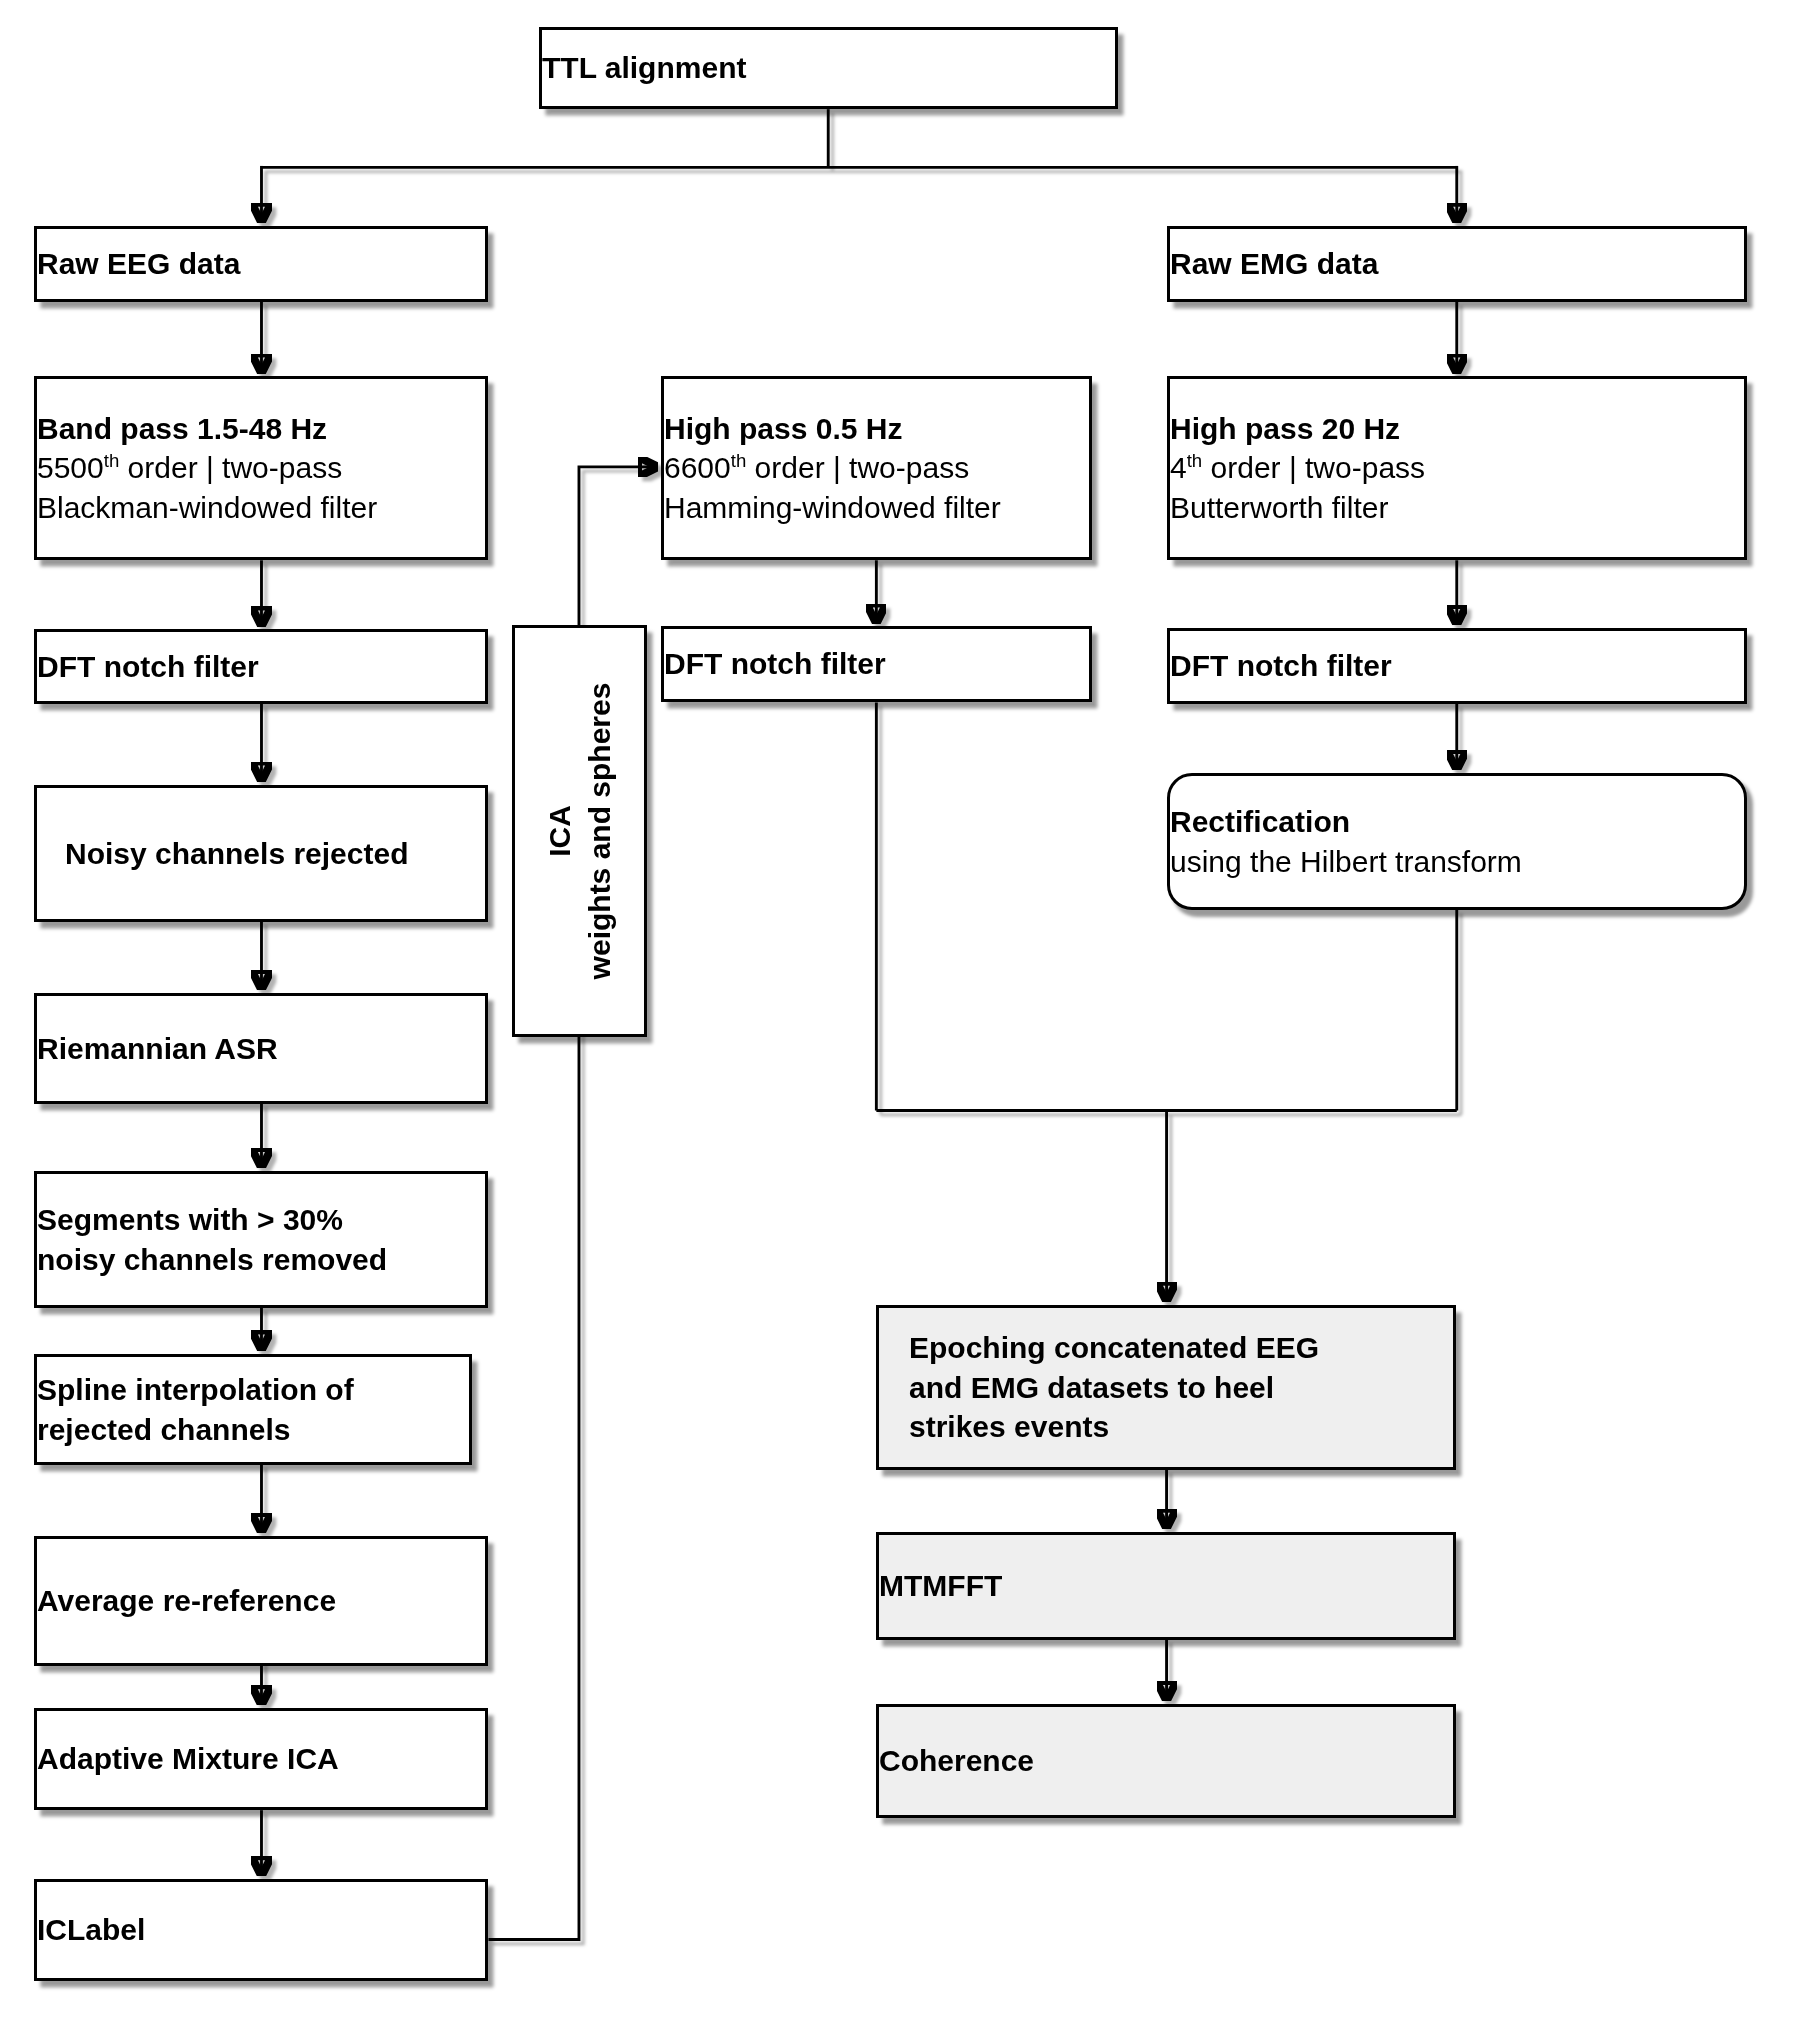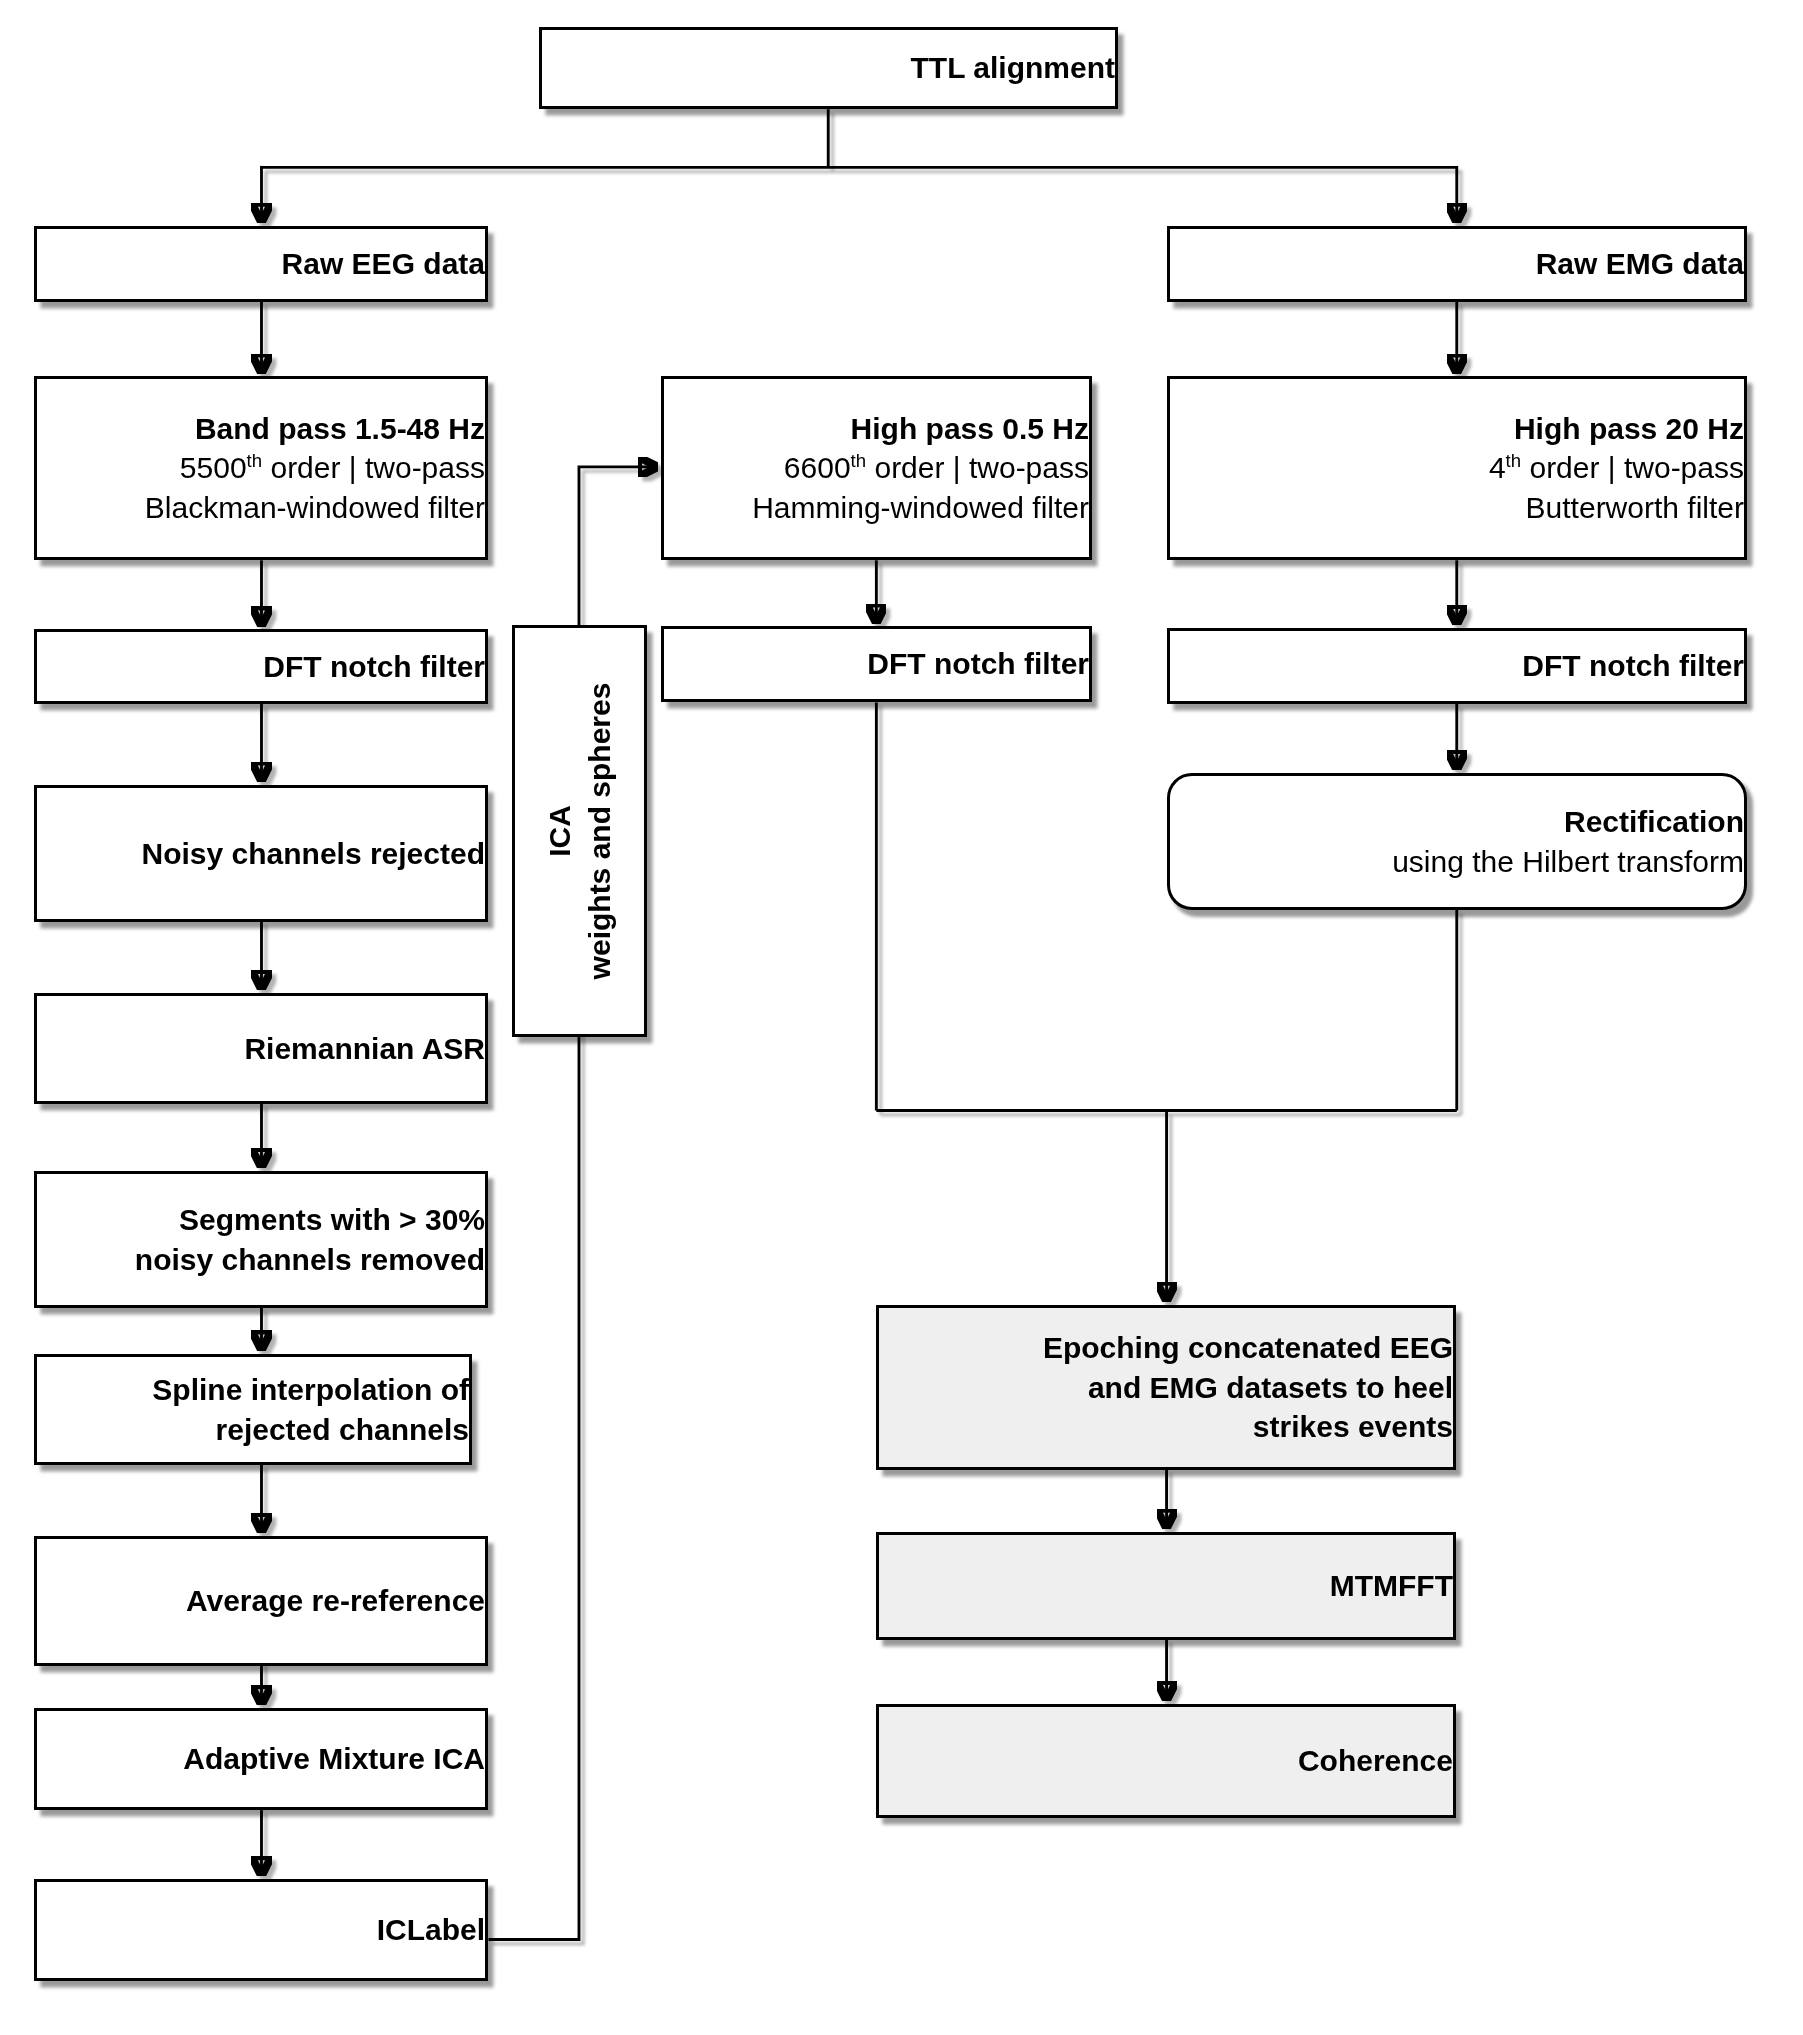--- a/index.html
+++ b/index.html
@@ -12,21 +12,21 @@
   body{width:1803px;height:2035px;overflow:hidden;font-family:"Liberation Sans",sans-serif;}
   #canvas{position:relative;width:1803px;height:2035px;background:#ffffff;}
   #wires{position:absolute;left:0;top:0;z-index:0;}
   #wires path{stroke:var(--border);stroke-width:4;fill:none;}
   .node{
     position:absolute;
     box-sizing:border-box;
     background:var(--box-bg);
     border:3.6px solid var(--border);
     box-shadow:5.7px 6.5px 3.6px rgba(0,0,0,0.40);
-    display:flex;flex-direction:column;justify-content:center;align-items:flex-end;
+    display:flex;flex-direction:column;justify-content:center;align-items:flex-start;
     text-align:center;color:var(--text);
     z-index:1;
     font-size:30px;line-height:1.32;
   }
   .node.result{background:var(--result-bg);}
   .line{white-space:nowrap;}
   .b{font-weight:bold;}
   sup{font-size:0.62em;vertical-align:super;line-height:0;}
   .vwrap{position:absolute;left:50%;top:50%;transform:translate(-50%,-50%) rotate(-90deg);
          width:402px;text-align:center;}
@@ -126,21 +126,21 @@
     <div class="line b">ICLabel</div>
   </div>
 
   <div class="node" style="left:512px;top:625px;width:135px;height:412px;">
     <div class="vwrap">
       <div class="line b">ICA</div>
       <div class="line b">weights and spheres</div>
     </div>
   </div>
 
-  <div class="node" style="left:661px;top:376px;width:431px;height:184px;padding-left:27px;">
+  <div class="node" style="left:661px;top:376px;width:431px;height:184px;">
     <div class="line b">High pass 0.5 Hz</div>
     <div class="line"><span>6600</span><sup>th</sup><span> order | two-pass</span></div>
     <div class="line">Hamming-windowed filter</div>
   </div>
 
   <div class="node" style="left:661px;top:626px;width:431px;height:76px;">
     <div class="line b">DFT notch filter</div>
   </div>
 
   <div class="node" style="left:1167px;top:226px;width:580px;height:76px;">

